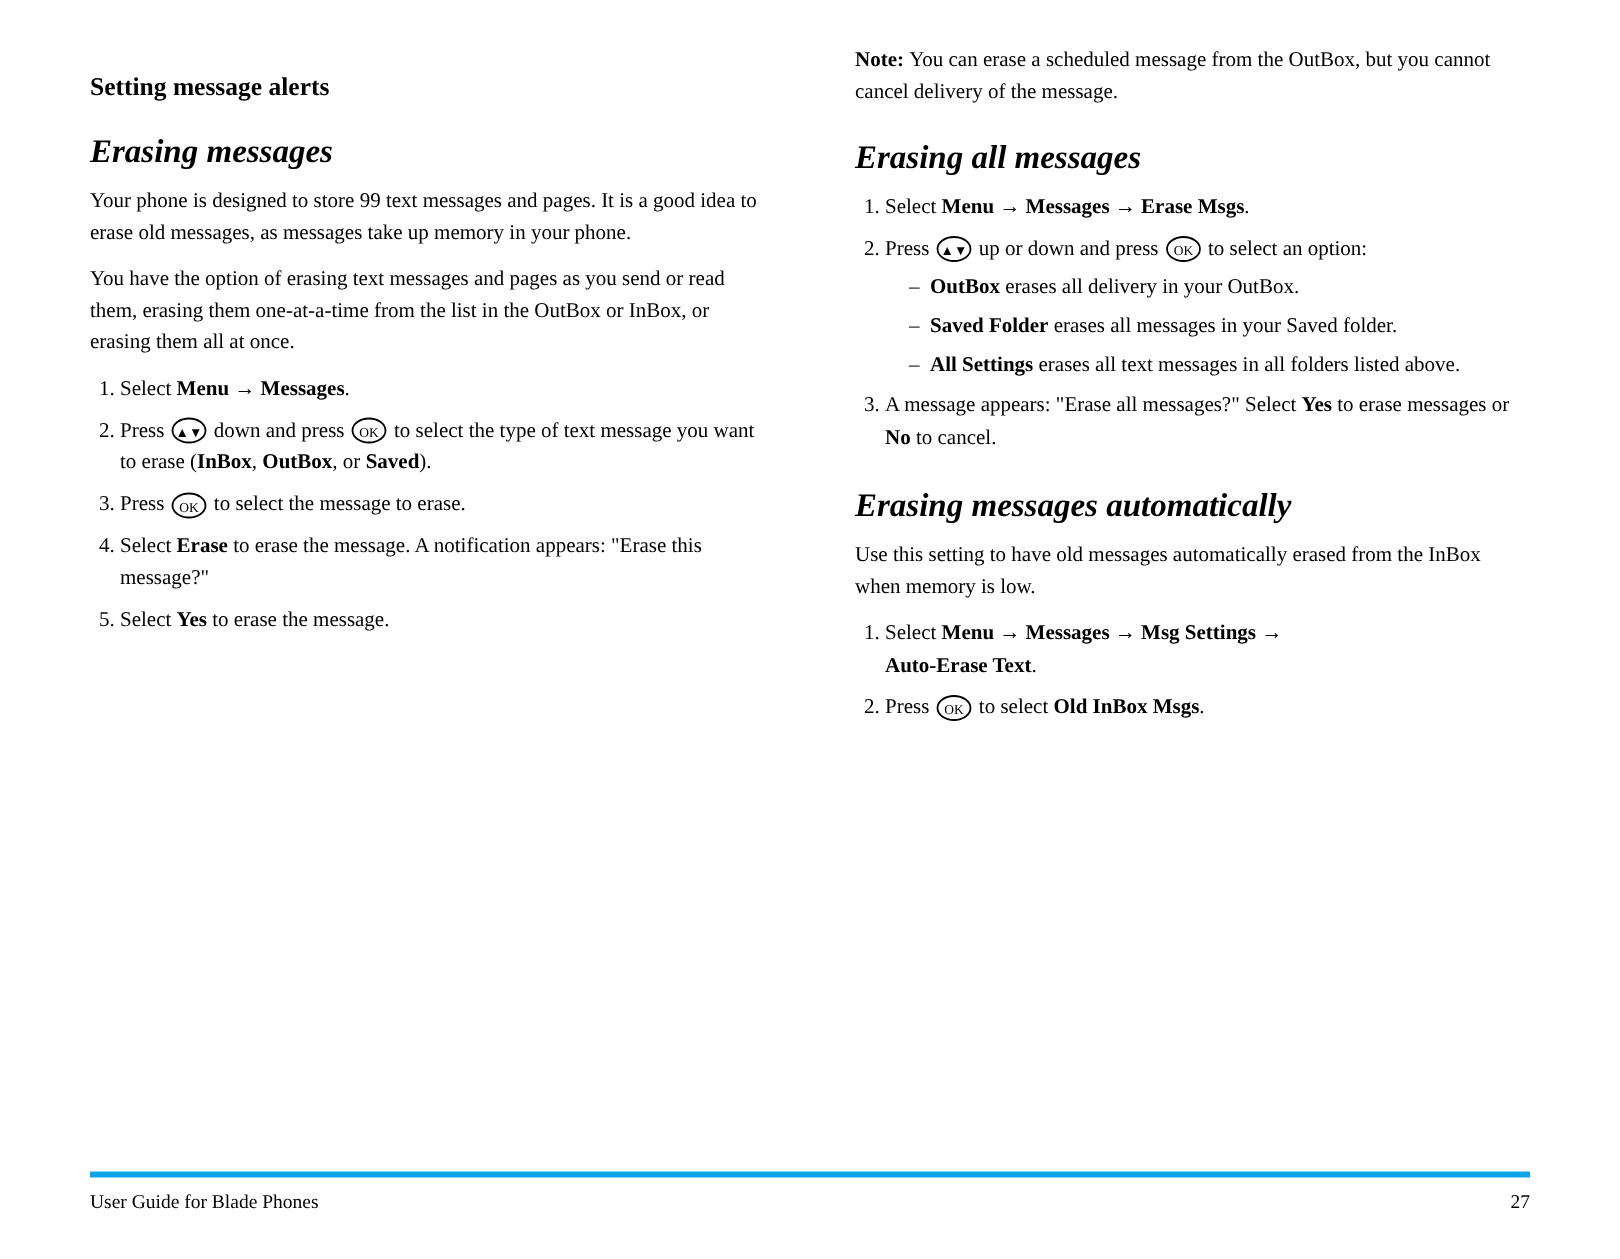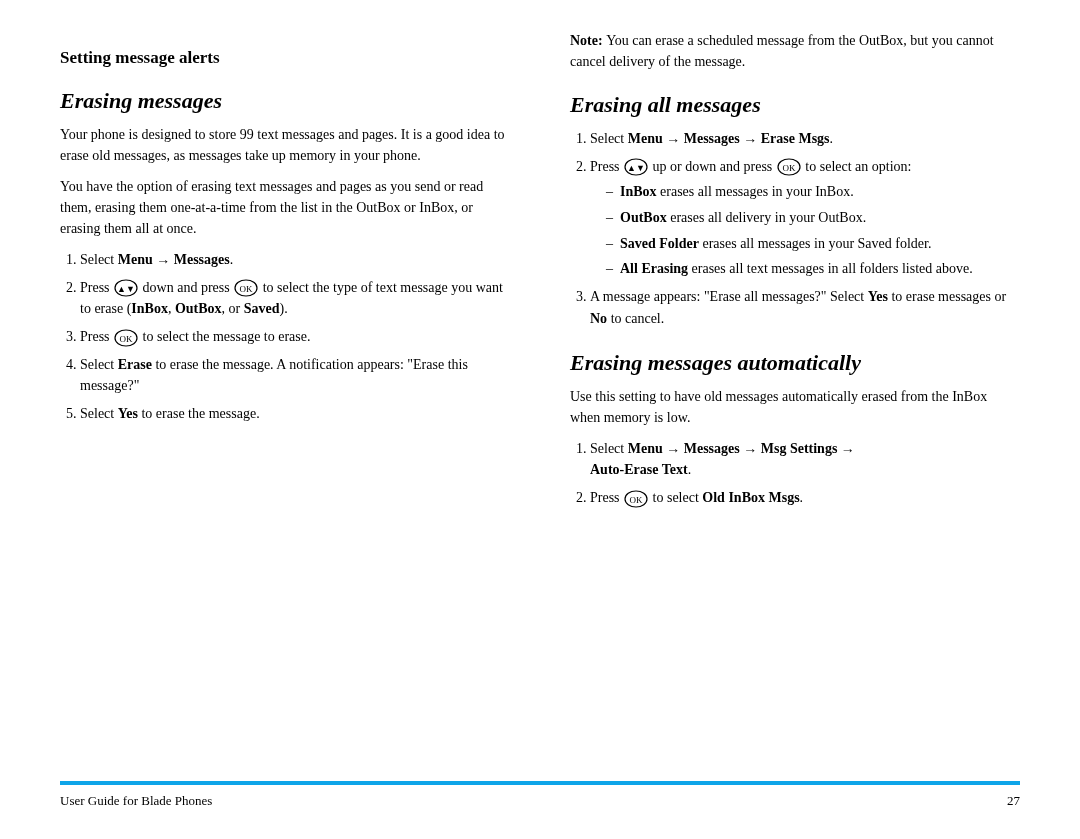--- a/index.html
+++ b/index.html
@@ -180,24 +180,23 @@
           </li>
           <li>
             <span>Press </span><svg class="nav-icon" viewBox="0 0 26 18">
                 <ellipse cx="13" cy="9" rx="11" ry="8" fill="none" stroke="#000" stroke-width="1.2"></ellipse>
                 <text x="13" y="13" text-anchor="middle" font-size="9" font-family="serif" fill="#000">▲▼</text>
               </svg><span> up or down and press </span><svg class="ok-icon" viewBox="0 0 26 18">
                 <ellipse cx="13" cy="9" rx="11" ry="8" fill="none" stroke="#000" stroke-width="1.2"></ellipse>
                 <text x="13" y="13" text-anchor="middle" font-size="9" font-family="serif" fill="#000">OK</text>
               </svg><span> to select an option:</span>
             <ul class="dash-list">
-              <li><span class="bold">InBox</span><span> erases all messages in your InBox.</span></li>
               <li><span class="bold">OutBox</span><span> erases all delivery in your OutBox.</span></li>
               <li><span class="bold">Saved Folder</span><span> erases all messages in your Saved folder.</span></li>
-              <li><span class="bold">All Erasing</span><span> erases all text messages in all folders listed above.</span></li>
+              <li><span class="bold">All Settings</span><span> erases all text messages in all folders listed above.</span></li>
             </ul>
           </li>
           <li>
             <span>A message appears: "Erase all messages?" Select </span><span class="bold">Yes</span><span> to erase messages or </span><span class="bold">No</span><span> to cancel.</span>
           </li>
         </ol>
       </div>
 
       <div>
         <div class="section-title-large">Erasing messages automatically</div>

